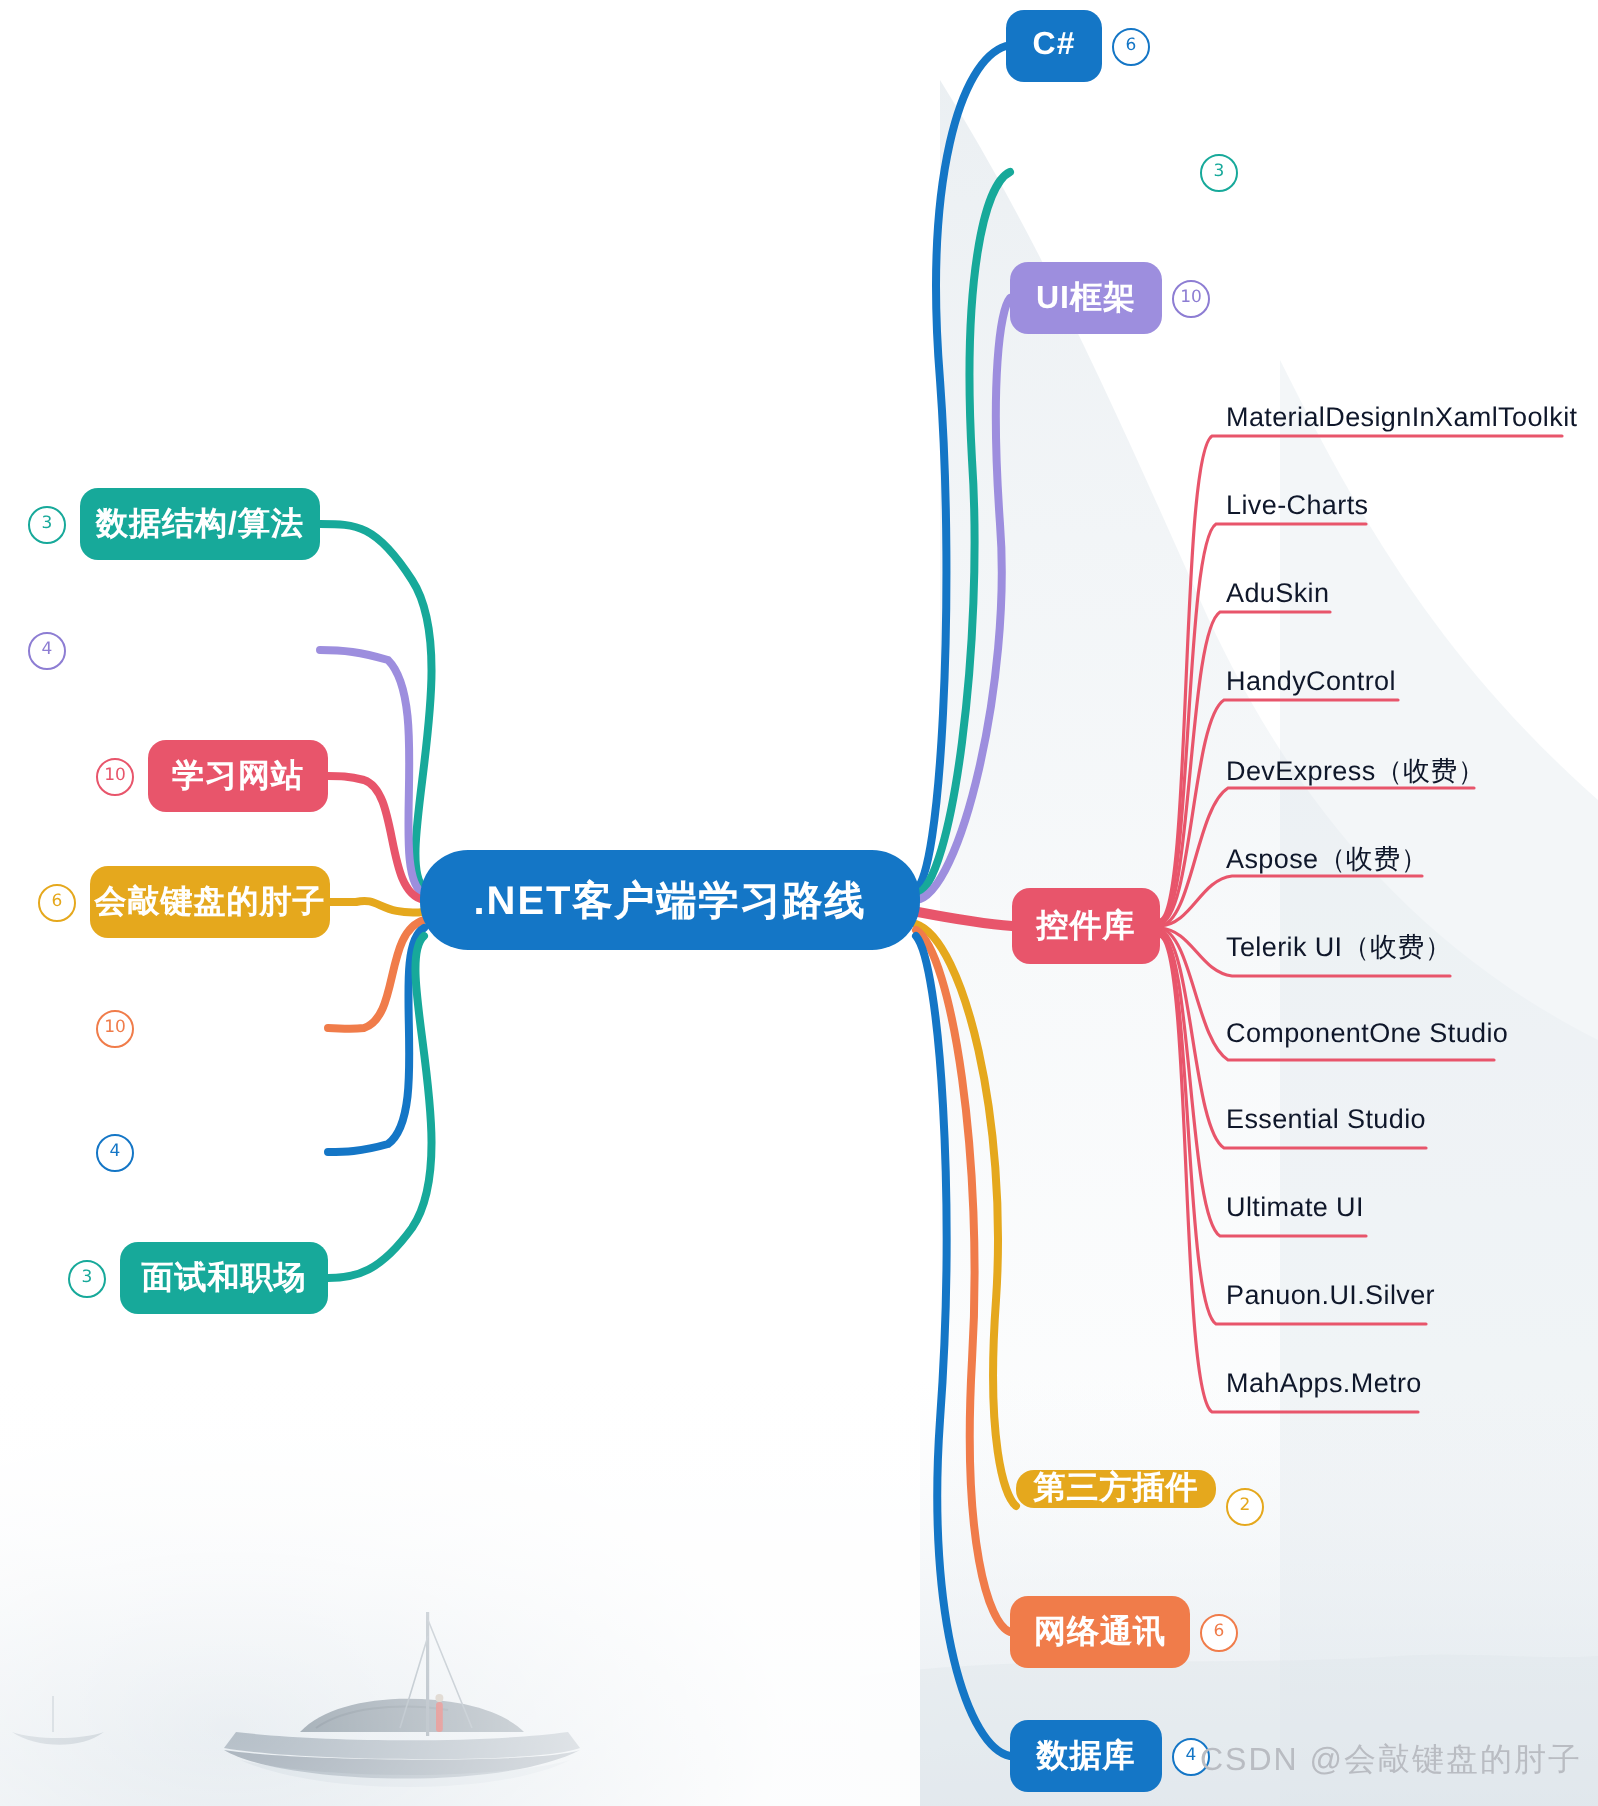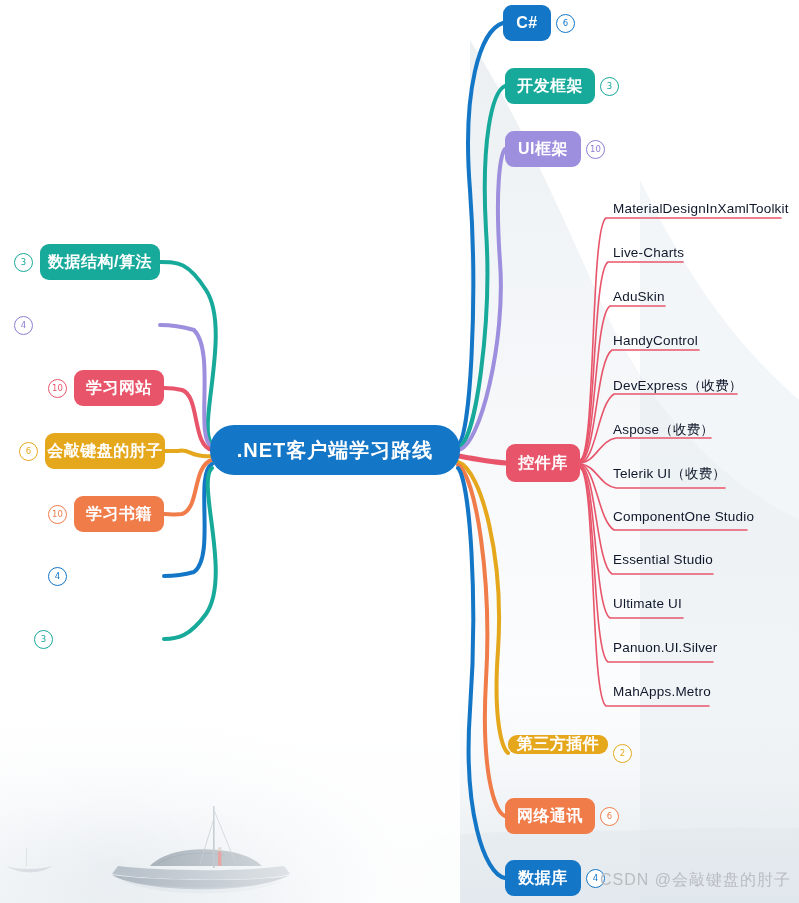--- a/index.html
+++ b/index.html
@@ -192,23 +192,20 @@
     <span>.NET客户端学习路线</span>
   </div>
 
   <div class="node" style="left:503px; top:5px; width:48px; height:36px; background:#1476c6;">
     <span>C#</span>
   </div>
   <div class="badge" style="left:556px; top:14px; color:#1476c6;">
     <span>6</span>
   </div>
 
-  <div class="node" style="left:505px; top:68px; width:90px; height:36px; background:#17a99a;">
-    <span>开发框架</span>
-  </div>
   <div class="badge" style="left:600px; top:77px; color:#17a99a;">
     <span>3</span>
   </div>
 
   <div class="node" style="left:505px; top:131px; width:76px; height:36px; background:#9d8ede;">
     <span>UI框架</span>
   </div>
   <div class="badge" style="left:586px; top:140px; color:#8d7dd3;">
     <span>10</span>
   </div>
@@ -256,31 +253,31 @@
     <span>10</span>
   </div>
 
   <div class="node" style="left:45px; top:433px; width:120px; height:36px; background:#e5a81d;">
     <span>会敲键盘的肘子</span>
   </div>
   <div class="badge" style="left:19px; top:442px; color:#e5a81d;">
     <span>6</span>
   </div>
 
-  <div class="node" style="left:74px; top:496px; width:90px; height:36px; background:#f07c4a;">
-    <span>学习书籍</span>
-  </div>
   <div class="badge" style="left:48px; top:505px; color:#f07c4a;">
     <span>10</span>
   </div>
 
   <div class="badge" style="left:48px; top:567px; color:#1476c6;">
     <span>4</span>
   </div>
 
+  <div class="node" style="left:60px; top:621px; width:104px; height:36px; background:#17a99a;">
+    <span>面试和职场</span>
+  </div>
   <div class="badge" style="left:34px; top:630px; color:#17a99a;">
     <span>3</span>
   </div>
 
   <div class="leaf" style="left:613px; top:201px;">MaterialDesignInXamlToolkit</div>
   <div class="leaf" style="left:613px; top:245px;">Live-Charts</div>
   <div class="leaf" style="left:613px; top:289px;">AduSkin</div>
   <div class="leaf" style="left:613px; top:333px;">HandyControl</div>
   <div class="leaf" style="left:613px; top:377px;">DevExpress（收费）</div>
   <div class="leaf" style="left:613px; top:421px;">Aspose（收费）</div>

